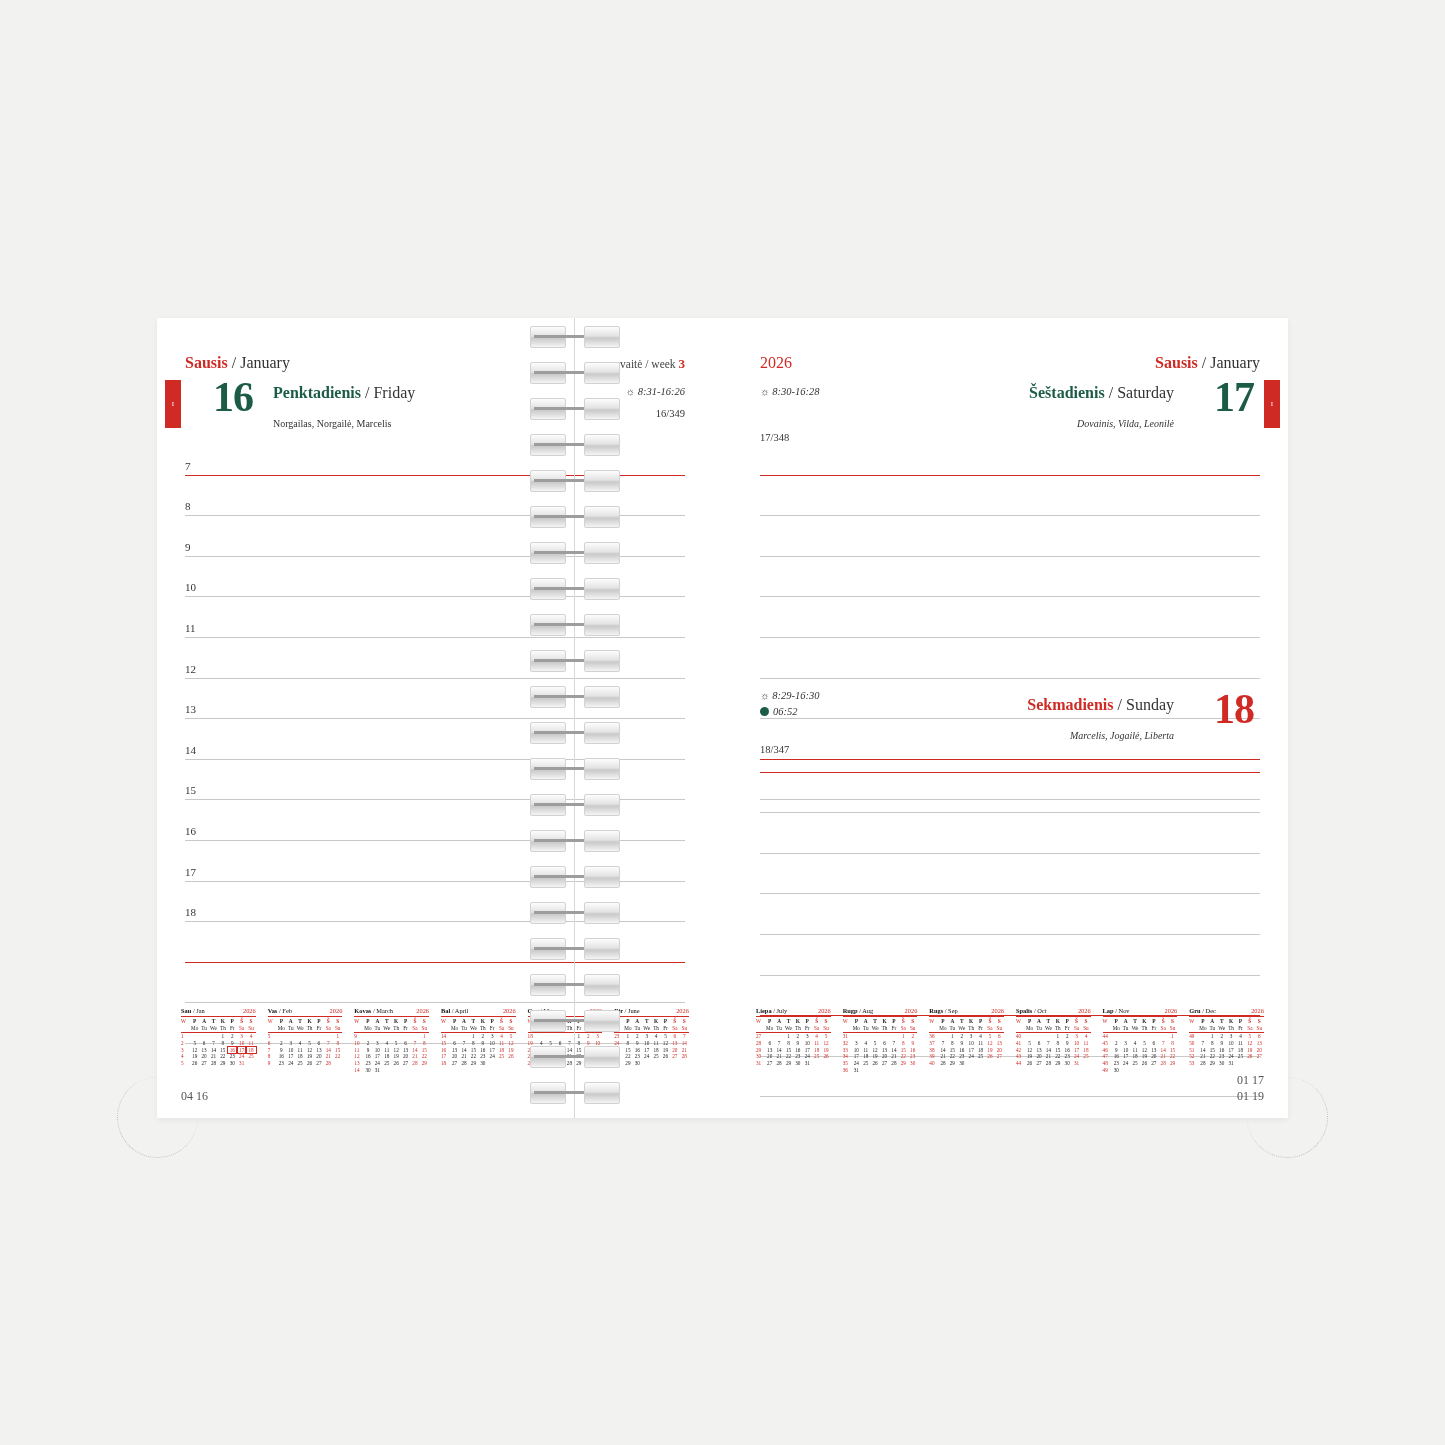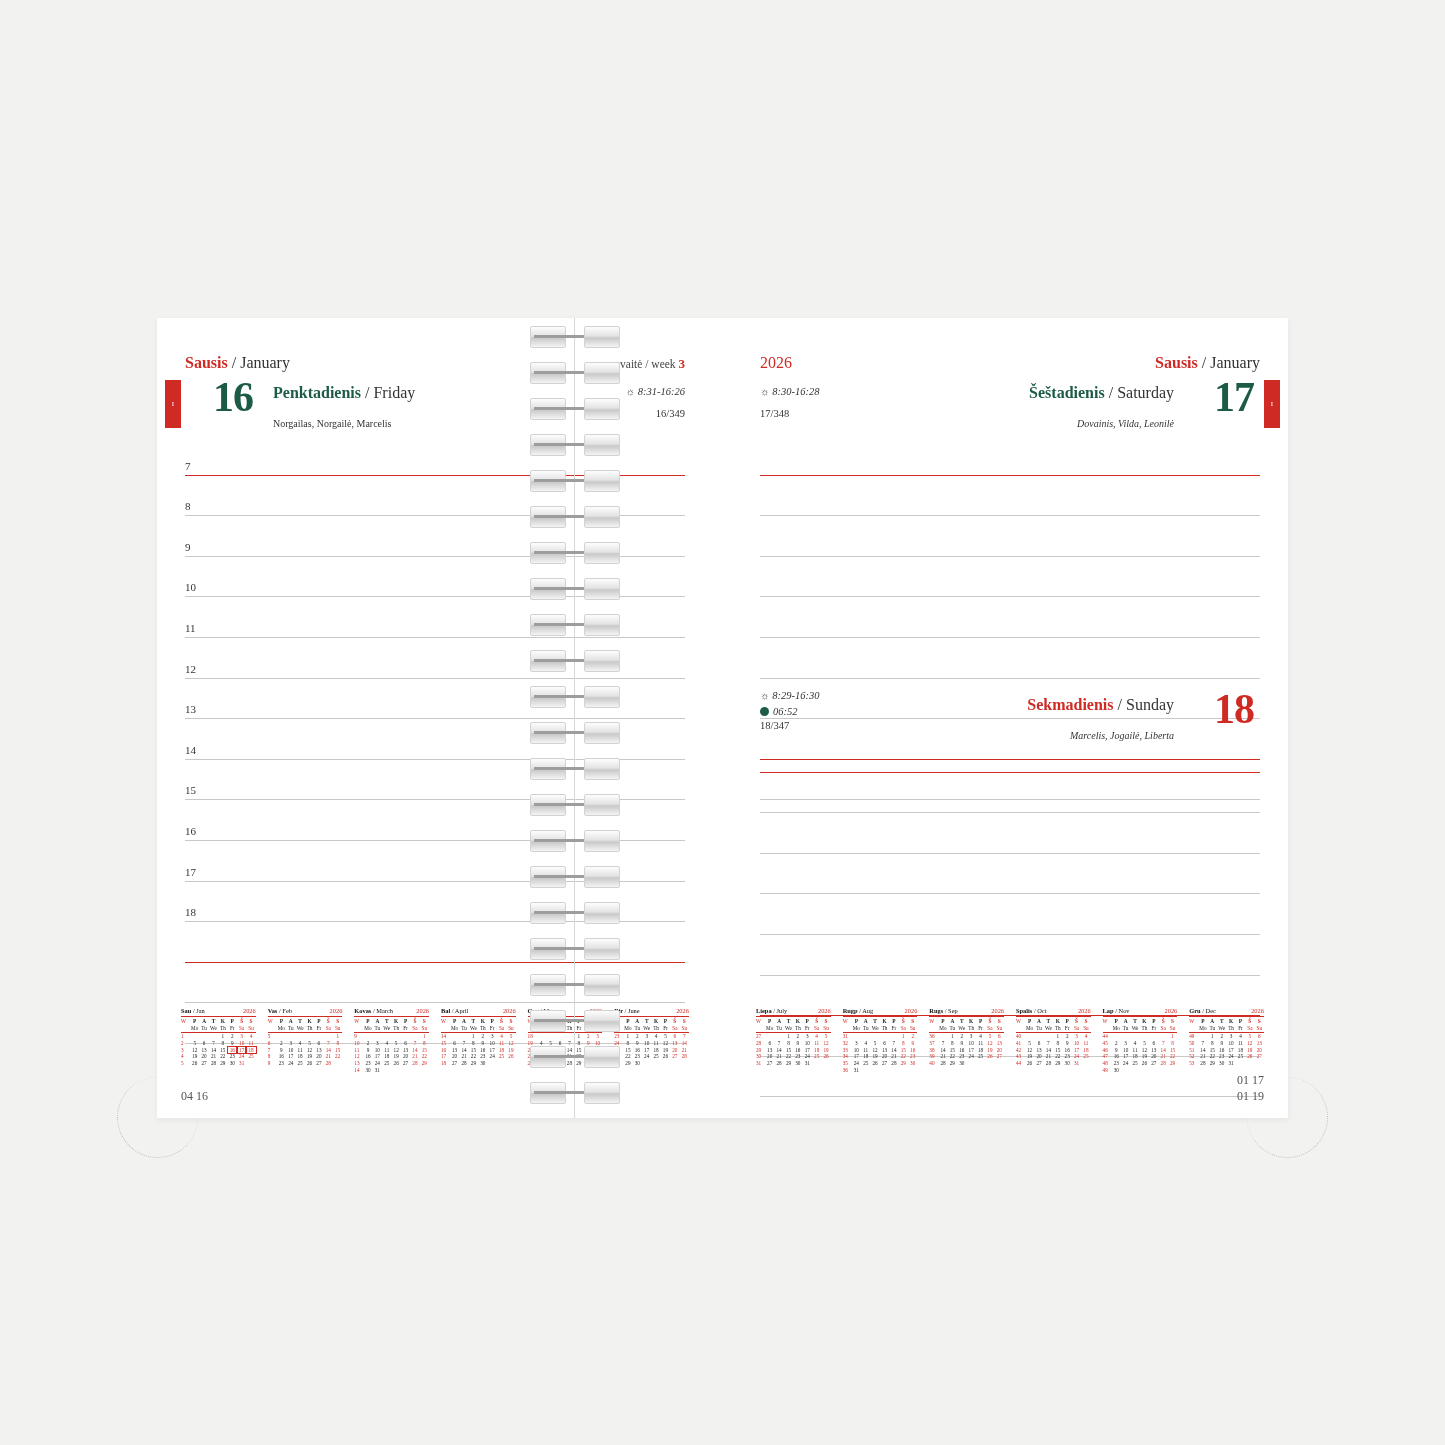--- a/index.html
+++ b/index.html
@@ -92,21 +92,21 @@
   .suninfo.r{left:0;}
   .names{
     position:absolute;font-size:10px;color:#333;top:40px;
   }
   .names.l{left:88px;}
   .names.r{right:86px;font-style:italic;}
   .daynum-frac{
     position:absolute;font-size:10.5px;color:#333;top:30px;
   }
   .daynum-frac.l{right:0;}
-  .daynum-frac.r{left:0;}
+  .daynum-frac.r{left:0;margin-top:24px;}
 
   .moon{display:inline-block;width:9px;height:9px;border-radius:50%;background:#1c5b46;vertical-align:-1px;margin-right:4px;}
 
   
   .lines{position:absolute;left:28px;right:28px;}
   .rule{position:relative;height:39.6px;border-bottom:1px solid #c8c8c8;}
   .rule.red{border-bottom:1px solid #cf2a24;}
   .rule .hr{
     position:absolute;left:0;bottom:3px;font-size:11px;color:#333;
   }

